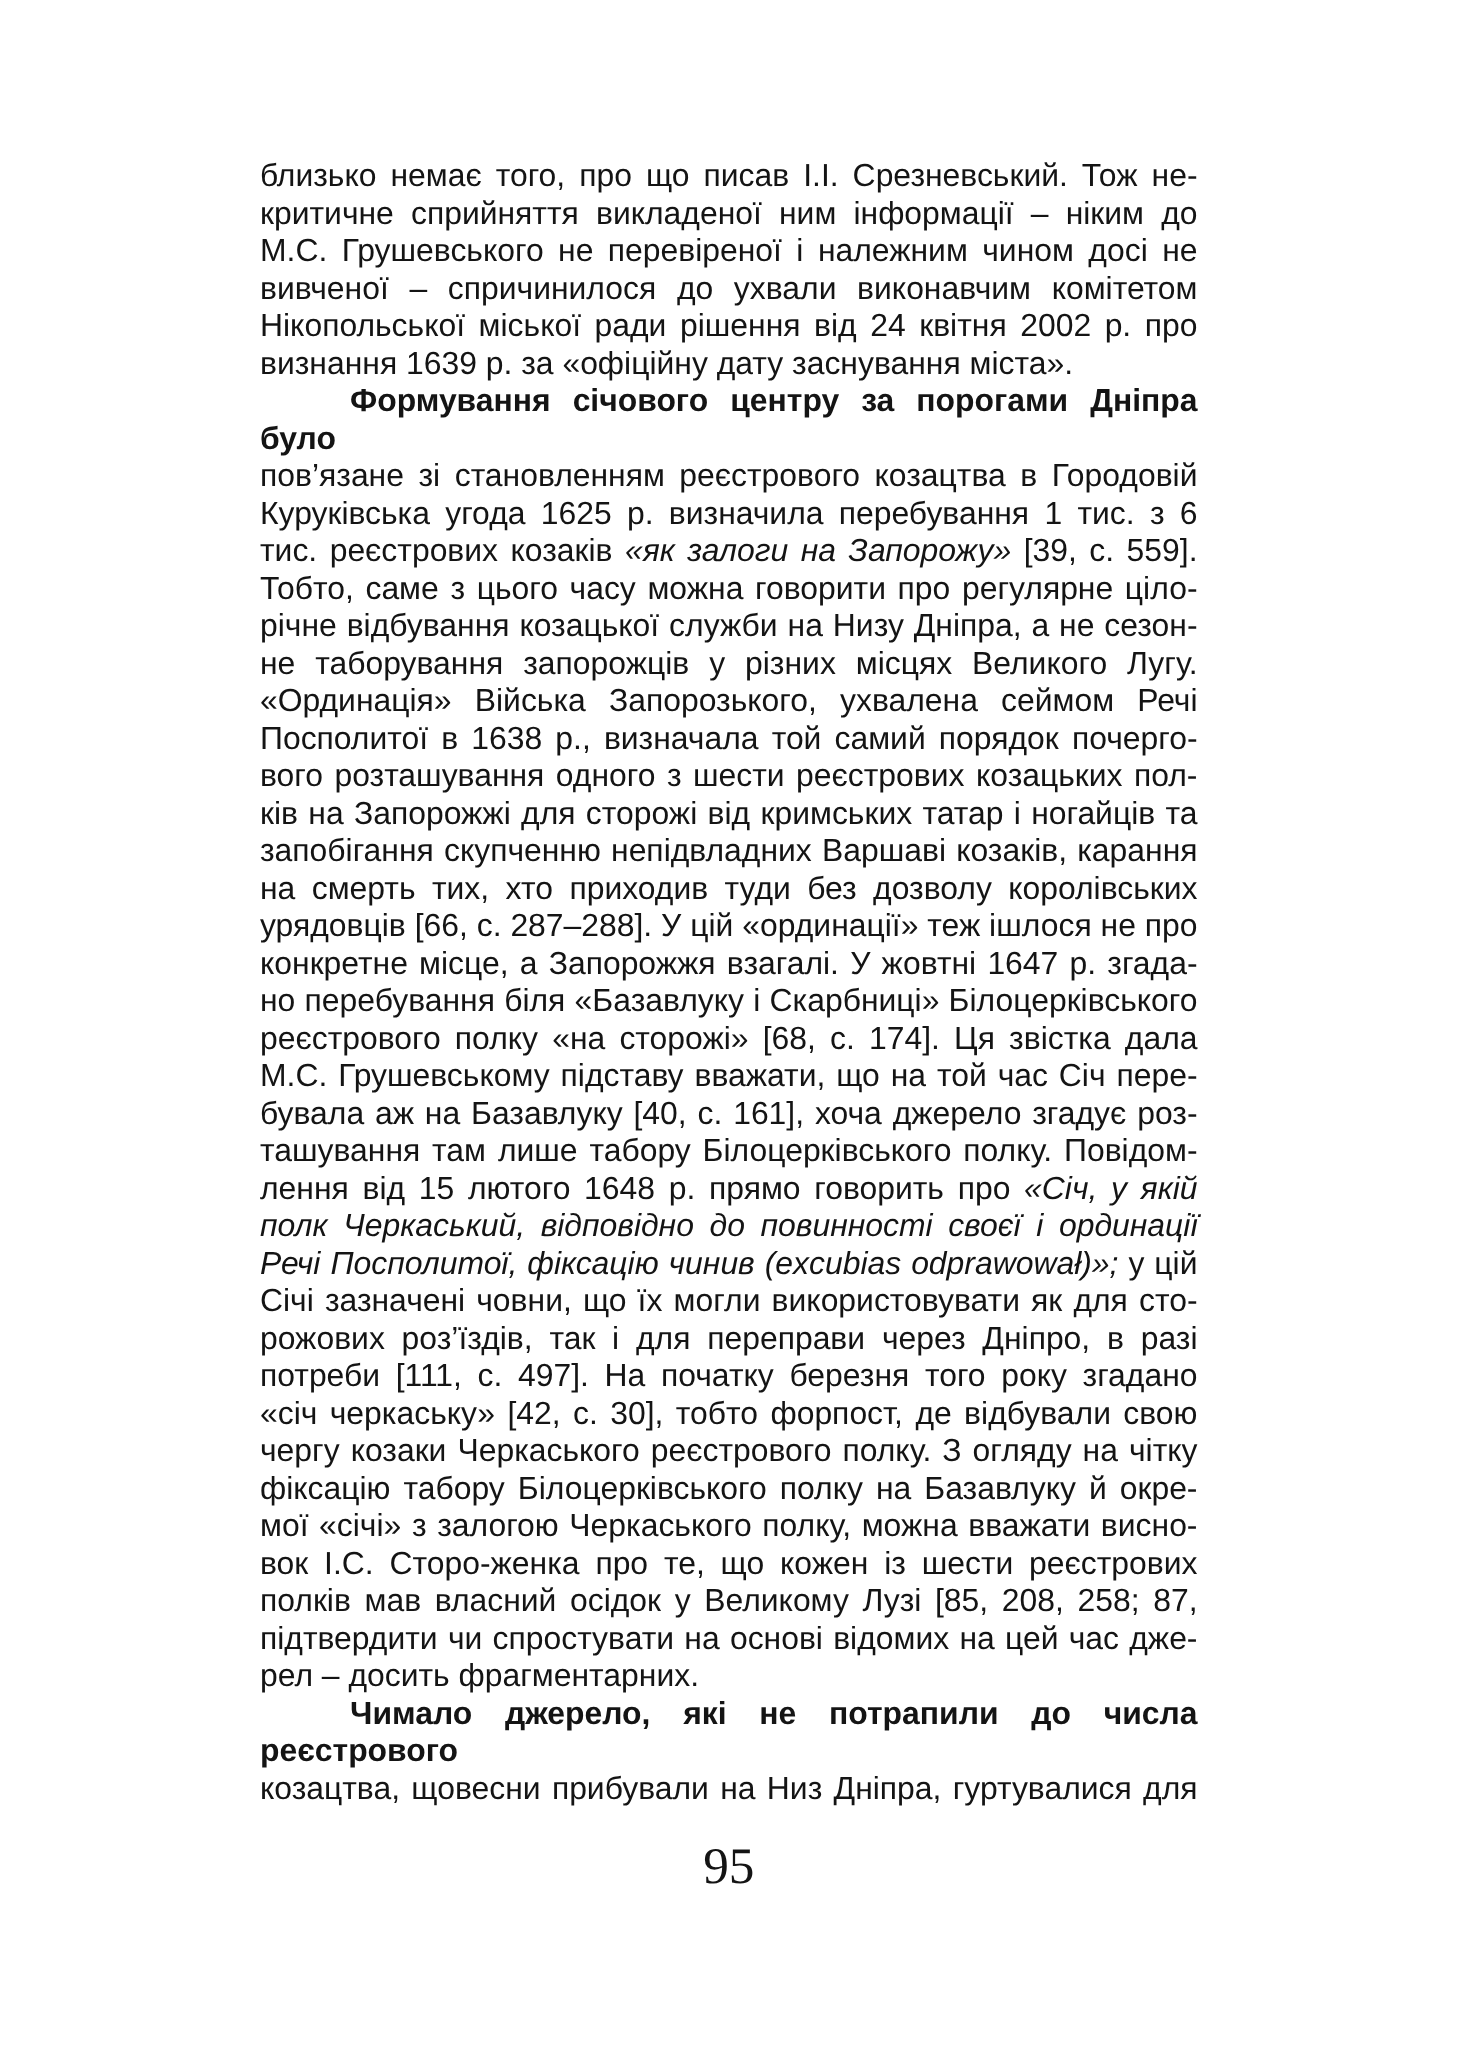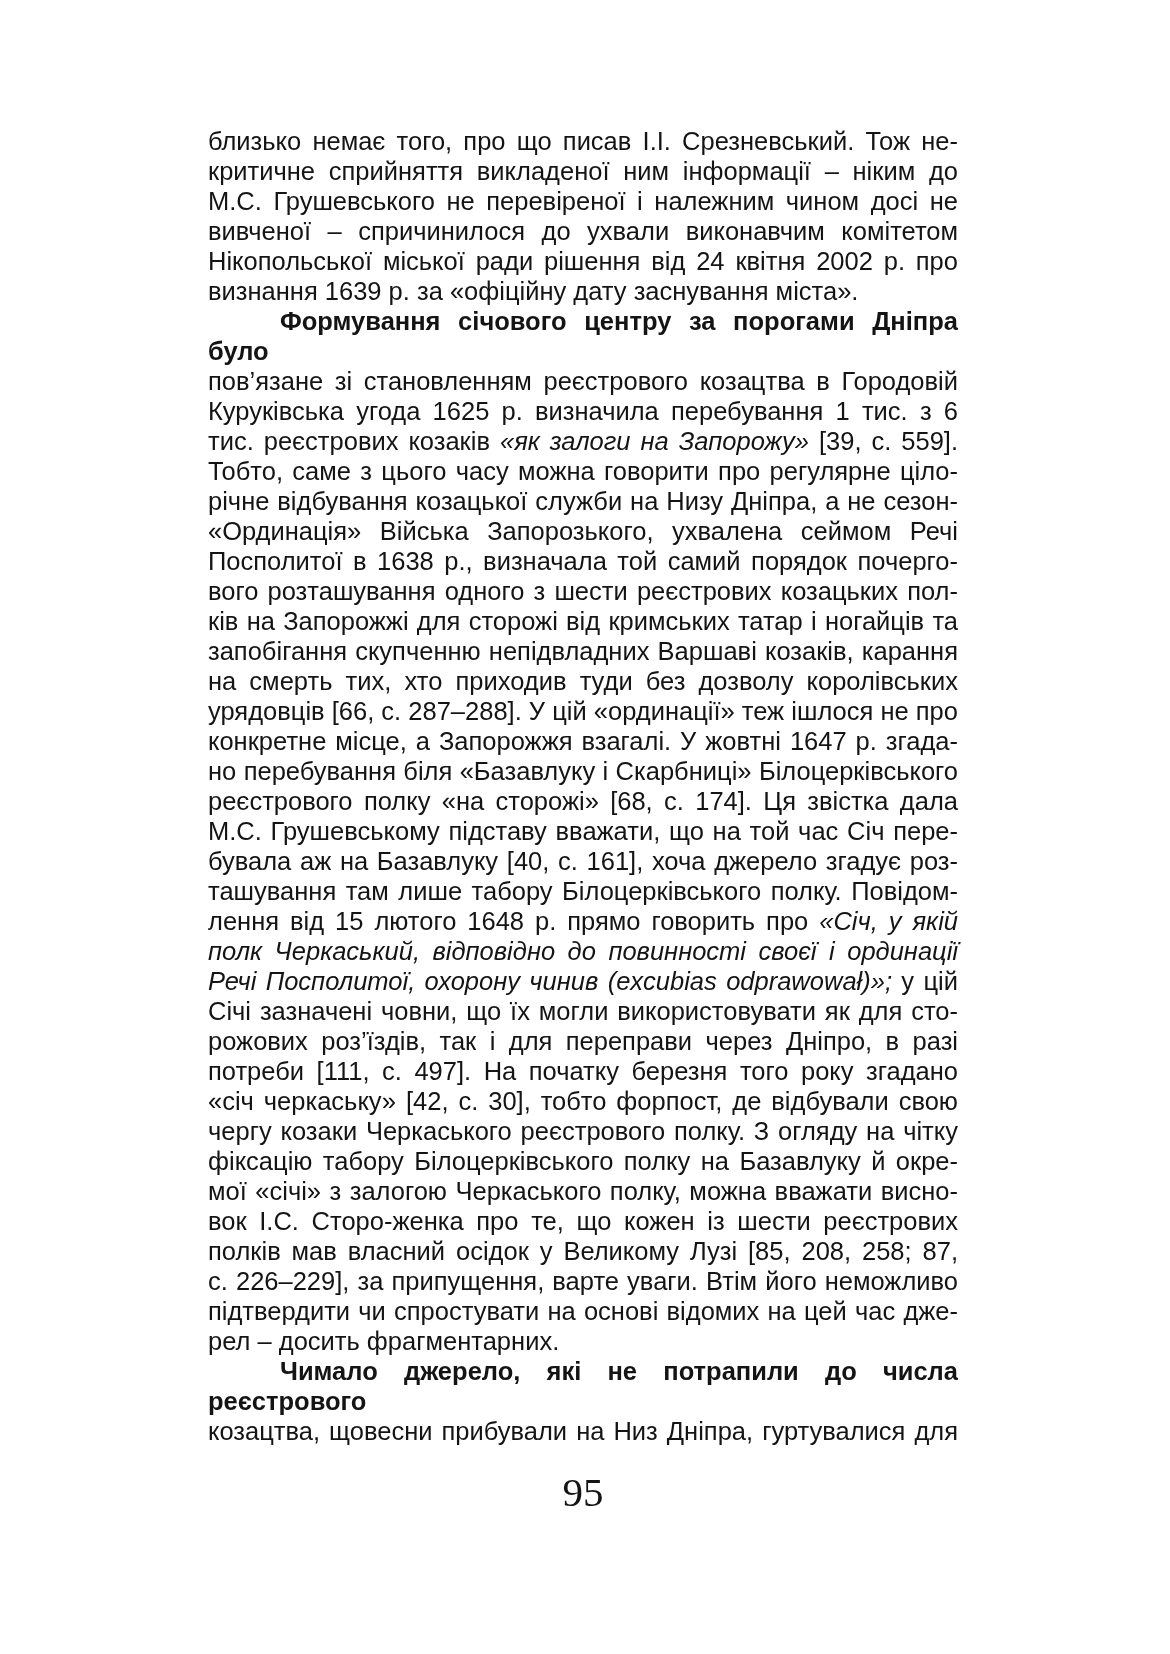--- a/index.html
+++ b/index.html
@@ -60,45 +60,45 @@
       <div class="line"><span>М.С. Грушевського не перевіреної і належним чином досі не</span></div>
       <div class="line"><span>вивченої – спричинилося до ухвали виконавчим комітетом</span></div>
       <div class="line"><span>Нікопольської міської ради рішення від 24 квітня 2002 р. про</span></div>
       <div class="line end"><span>визнання 1639 р. за «офіційну дату заснування міста».</span></div>
       <div class="line indent"><span>Формування січового центру за порогами Дніпра було</span></div>
       <div class="line"><span>пов’язане зі становленням реєстрового козацтва в Городовій</span></div>
       <div class="line"><span>Куруківська угода 1625 р. визначила перебування 1 тис. з 6</span></div>
       <div class="line"><span>тис. реєстрових козаків </span><span class="it">«як залоги на Запорожу»</span><span> [39, с. 559].</span></div>
       <div class="line"><span>Тобто, саме з цього часу можна говорити про регулярне ціло-</span></div>
       <div class="line"><span>річне відбування козацької служби на Низу Дніпра, а не сезон-</span></div>
+      <div class="line"><span>не таборування запорожців у різних місцях Великого Лугу.</span></div>
       <div class="line"><span>«Ординація» Війська Запорозького, ухвалена сеймом Речі</span></div>
       <div class="line"><span>Посполитої в 1638 р., визначала той самий порядок почерго-</span></div>
       <div class="line"><span>вого розташування одного з шести реєстрових козацьких пол-</span></div>
       <div class="line"><span>ків на Запорожжі для сторожі від кримських татар і ногайців та</span></div>
       <div class="line"><span>запобігання скупченню непідвладних Варшаві козаків, карання</span></div>
       <div class="line"><span>на смерть тих, хто приходив туди без дозволу королівських</span></div>
       <div class="line"><span>урядовців [66, с. 287–288]. У цій «ординації» теж ішлося не про</span></div>
       <div class="line"><span>конкретне місце, а Запорожжя взагалі. У жовтні 1647 р. згада-</span></div>
       <div class="line"><span>но перебування біля «Базавлуку і Скарбниці» Білоцерківського</span></div>
       <div class="line"><span>реєстрового полку «на сторожі» [68, с. 174]. Ця звістка дала</span></div>
       <div class="line"><span>М.С. Грушевському підставу вважати, що на той час Січ пере-</span></div>
       <div class="line"><span>бувала аж на Базавлуку [40, с. 161], хоча джерело згадує роз-</span></div>
       <div class="line"><span>ташування там лише табору Білоцерківського полку. Повідом-</span></div>
       <div class="line"><span>лення від 15 лютого 1648 р. прямо говорить про </span><span class="it">«Січ, у якій</span></div>
       <div class="line"><span class="it">полк Черкаський, відповідно до повинності своєї і ординації</span></div>
-      <div class="line"><span class="it">Речі Посполитої, охорону чинив (excubias odprawował)»;</span><span> у цій</span></div>
+      <div class="line"><span class="it">Речі Посполитої, фіксацію чинив (excubias odprawował)»;</span><span> у цій</span></div>
       <div class="line"><span>Січі зазначені човни, що їх могли використовувати як для сто-</span></div>
       <div class="line"><span>рожових роз’їздів, так і для переправи через Дніпро, в разі</span></div>
       <div class="line"><span>потреби [111, с. 497]. На початку березня того року згадано</span></div>
       <div class="line"><span>«січ черкаську» [42, с. 30], тобто форпост, де відбували свою</span></div>
       <div class="line"><span>чергу козаки Черкаського реєстрового полку. З огляду на чітку</span></div>
       <div class="line"><span>фіксацію табору Білоцерківського полку на Базавлуку й окре-</span></div>
       <div class="line"><span>мої «січі» з залогою Черкаського полку, можна вважати висно-</span></div>
       <div class="line"><span>вок І.С. Сторо-женка про те, що кожен із шести реєстрових</span></div>
       <div class="line"><span>полків мав власний осідок у Великому Лузі [85, 208, 258; 87,</span></div>
-      <div class="line"><span>с. 226–229], за припущення, варте уваги. Втім його неможливо</span></div>
       <div class="line"><span>підтвердити чи спростувати на основі відомих на цей час дже-</span></div>
       <div class="line end"><span>рел – досить фрагментарних.</span></div>
       <div class="line indent"><span>Чимало джерело, які не потрапили до числа реєстрового</span></div>
       <div class="line"><span>козацтва, щовесни прибували на Низ Дніпра, гуртувалися для</span></div>
     </div>
   <div class="page-number">95</div>
 </div>
 
 </body></html>

